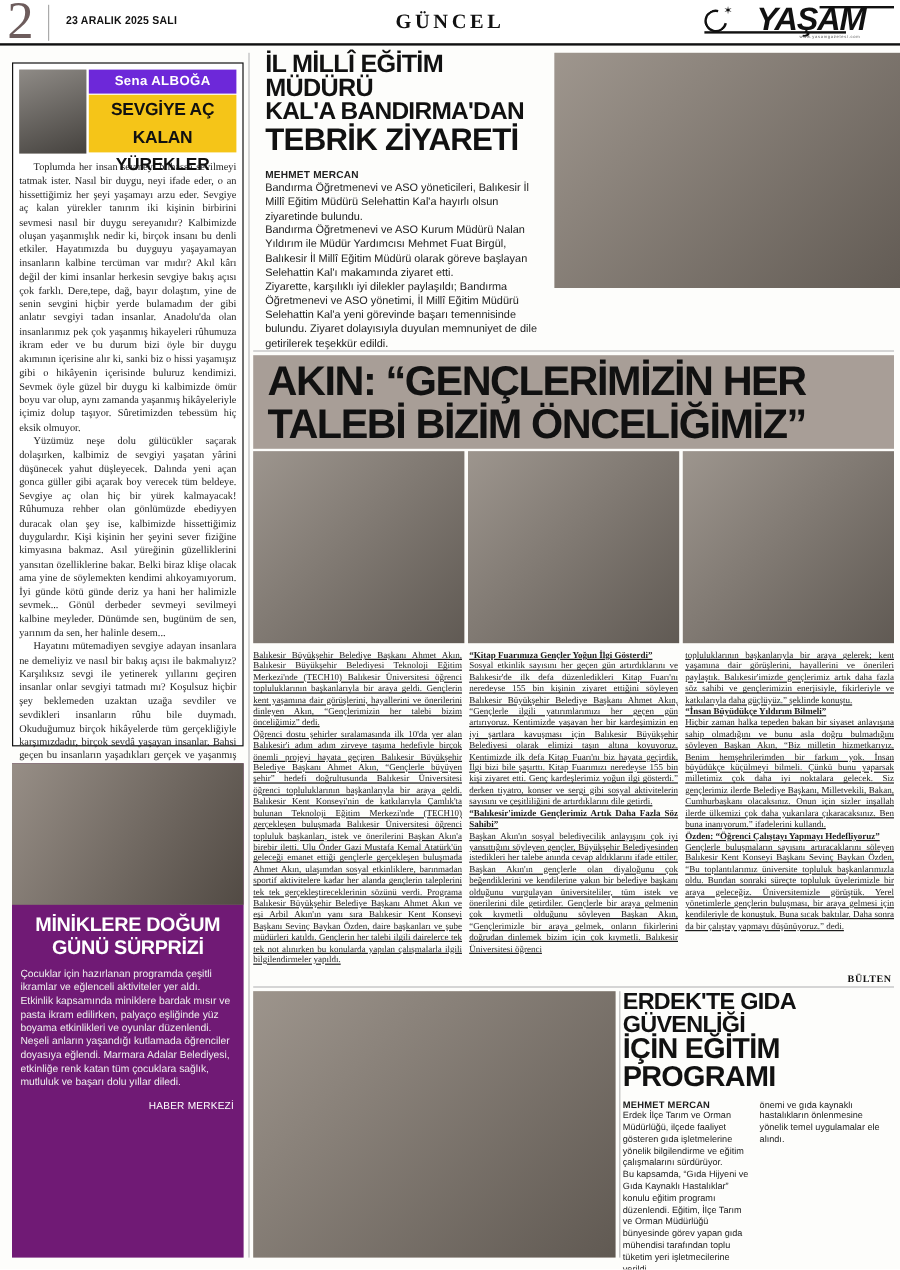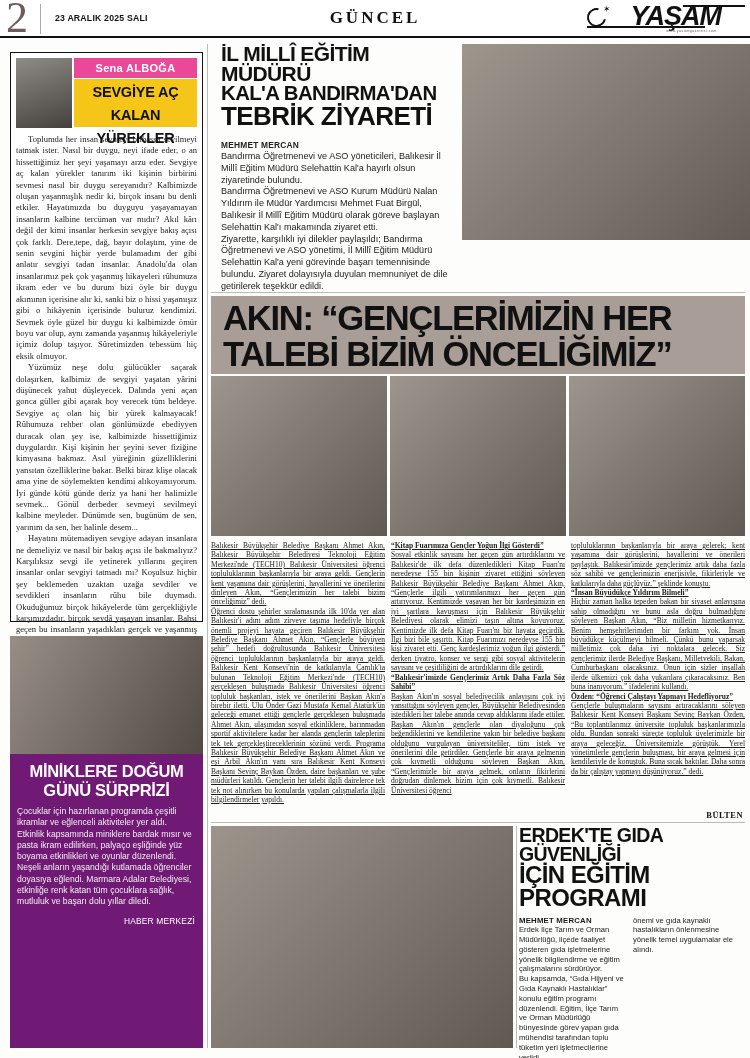--- a/index.html
+++ b/index.html
@@ -38,21 +38,21 @@
   .hl{font-family:"Liberation Sans",sans-serif;font-weight:bold;line-height:.96;
       letter-spacing:-.6px;color:#111;}
 
   
   .col-box{position:absolute;left:10px;top:52px;width:193px;height:570px;
            border:1.4px solid #111;background:#fff;box-sizing:border-box;padding:5px;}
   .col-head{position:relative;height:70px;}
   .col-photo{position:absolute;left:0;top:0;width:56px;height:70px;background:#6f6a64;overflow:hidden;}
   .col-photo::after{content:"";position:absolute;inset:0;
      background:linear-gradient(160deg,rgba(255,255,255,.22),rgba(0,0,0,.38));}
-  .author-band{position:absolute;left:58px;top:0;right:0;height:20px;background:#ec4899;
+  .author-band{position:absolute;left:58px;top:0;right:0;height:20px;background:#6d28d9;
                color:#fff;font-weight:bold;font-size:11px;text-align:center;line-height:20px;
                letter-spacing:.3px;}
   .title-band{position:absolute;left:58px;top:21px;right:0;height:48px;background:#f5c518;
               color:#111;font-weight:bold;font-size:14.5px;text-align:center;
               line-height:23px;padding-top:2px;box-sizing:border-box;letter-spacing:-.2px;}
   .col-body{margin-top:6px;font-family:"Liberation Serif",serif;font-size:8.6px;
             line-height:11.4px;text-align:justify;color:#1b1b1b;}
   .col-body p{margin:0 0 0 0;text-indent:12px;}
 
   

